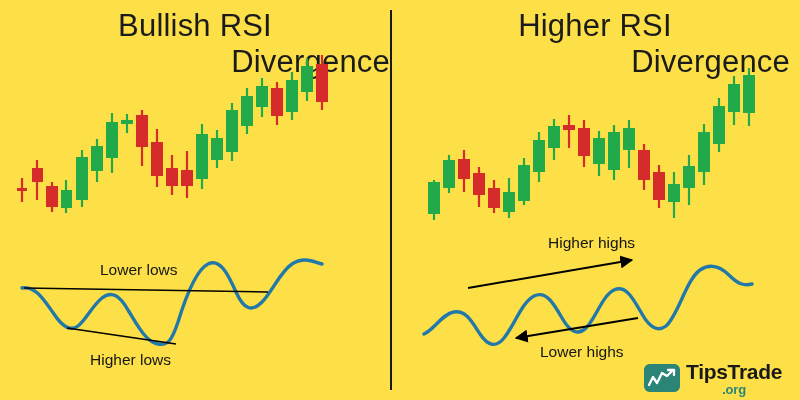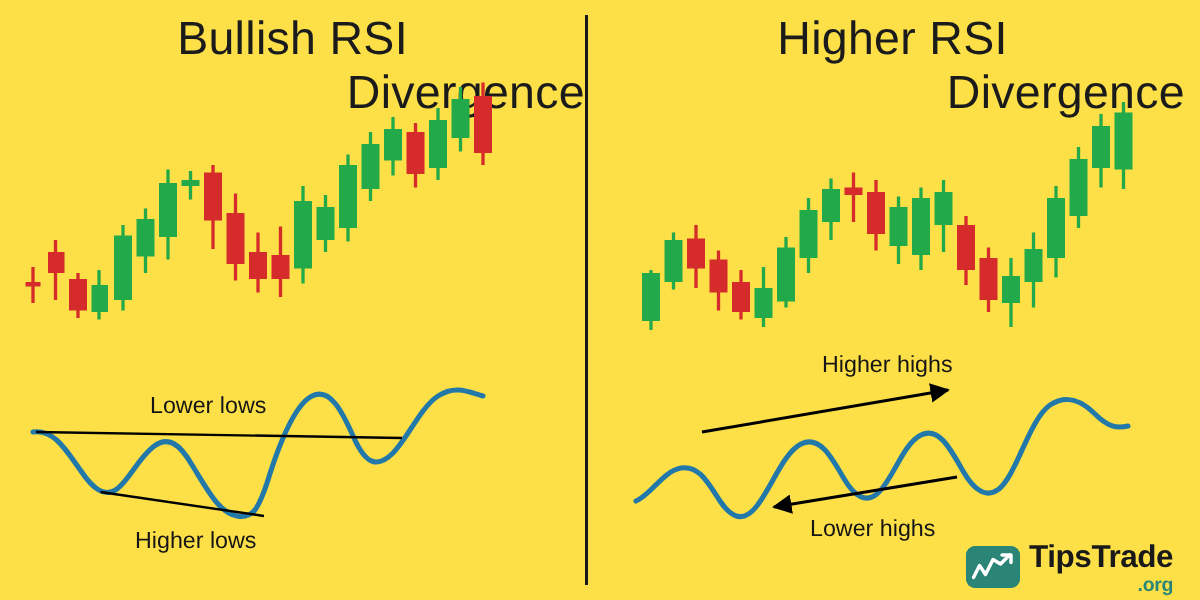--- a/index.html
+++ b/index.html
@@ -90,21 +90,21 @@
     color: #191919;
     letter-spacing: -0.3px;
     display: block;
   }
   #logo-tld {
     font-family: "Liberation Sans", sans-serif;
     font-size: 13px;
     font-weight: bold;
     color: #2a8577;
     display: block;
-    text-align: right;
+    text-align: center;
     margin-top: 1px;
     letter-spacing: -0.2px;
   }
   .lbl {
     font-family: "Liberation Sans", sans-serif;
     font-size: 15.5px;
     fill: #151515;
   }
 </style>
 </head>

